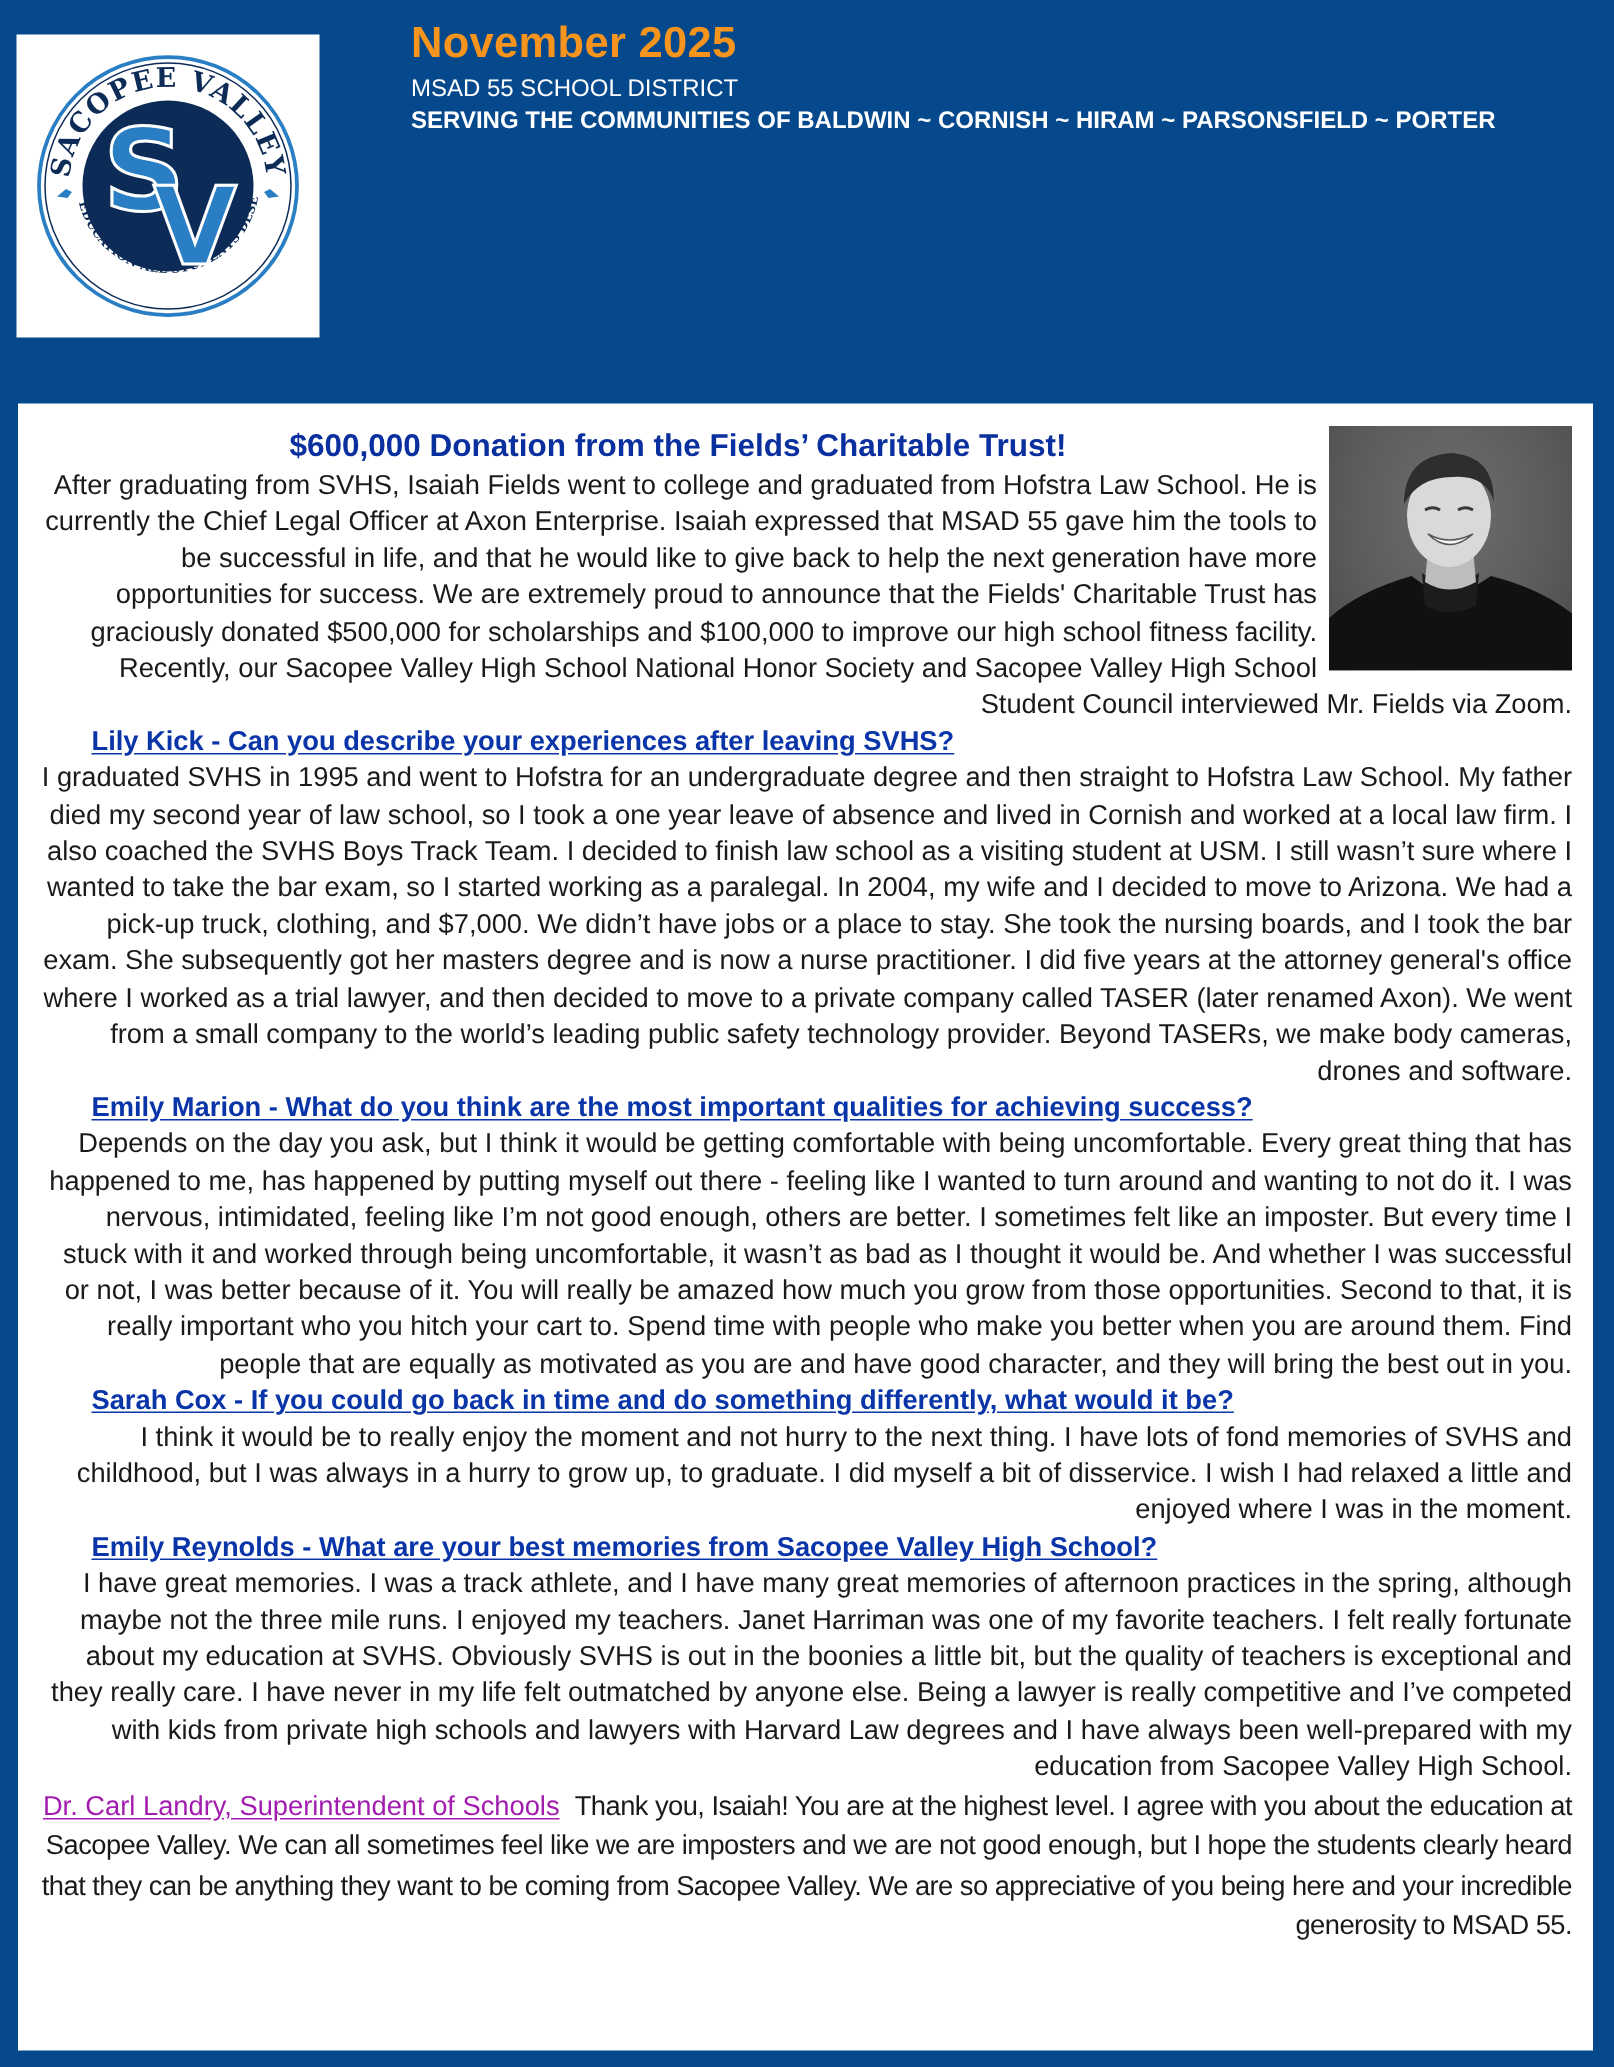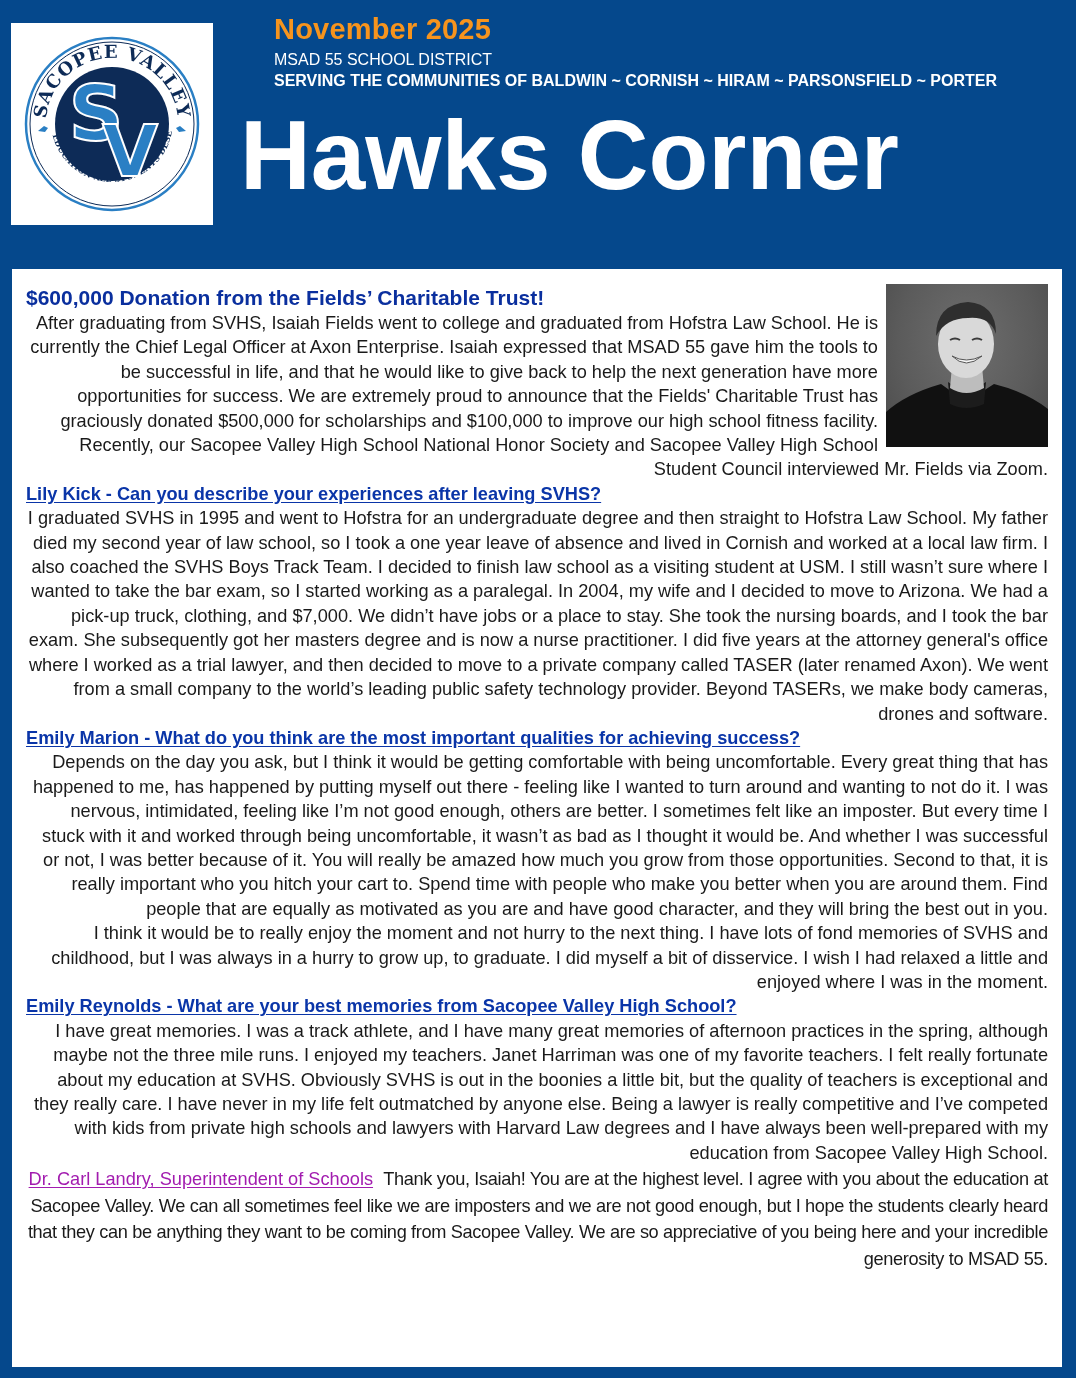--- a/index.html
+++ b/index.html
@@ -90,36 +90,37 @@
       height: 163px;
       margin-left: 8px;
       margin-right: 0px;
       margin-top: -1px;
       background: radial-gradient(ellipse at 50% 35%, #6e6e6e 0%, #5b5b5b 60%, #4a4a4a 100%);
       position: relative;
       overflow: hidden;
     }
     .photo svg { display: block; }
     .article-title {
-      text-align: left;
+      text-align: center;
       font-size: 21px;
       font-weight: bold;
       color: #0a2f9e;
       line-height: 26px;
       padding-right: 22px;
       margin-bottom: 0px;
     }
     .para { margin: 0; text-align: right; }
     .question {
       font-weight: bold;
       color: #0a35a8;
       text-decoration: underline;
       text-underline-offset: 2px;
       display: block;
       cursor: pointer;
+      margin-left: 35px;
     }
     .closing {
       margin-top: 1px;
       line-height: 26.5px;
       font-family: "Liberation Sans Narrow", "Liberation Sans", sans-serif;
       font-stretch: condensed;
     }
     .closing .speaker {
       color: #a21caf;
       font-weight: normal;
@@ -159,21 +160,20 @@
         <path d="M162 95 l-6 -5 l-4 2 l3 4 z"></path>
       </g>
     </svg>
   </div>
 
   <div class="header-text">
     <div class="issue-date">November 2025</div>
     <div class="district">MSAD 55 SCHOOL DISTRICT</div>
     <div class="communities">SERVING THE COMMUNITIES OF BALDWIN ~ CORNISH ~ HIRAM ~ PARSONSFIELD ~ PORTER</div>
   </div>
-  <div class="masthead">Hawks Corner</div>
 
   <div class="panel">
     <div class="content">
 
       <div class="photo">
         <svg width="162" height="163" viewBox="0 0 162 163">
 
           <path d="M0 163 L0 128 Q20 110 55 100 L80 118 L108 100 Q140 108 162 125 L162 163 Z" fill="#111111"></path>
           <path d="M62 98 Q80 112 100 98 L98 120 Q80 128 64 120 Z" fill="#1c1c1c"></path>
 
@@ -192,20 +192,21 @@
 
       <div class="article-title">$600,000 Donation from the Fields’ Charitable Trust!</div>
       <p class="para">After graduating from SVHS, Isaiah Fields went to college and graduated from Hofstra Law School. He is currently the Chief Legal Officer at Axon Enterprise. Isaiah expressed that MSAD 55 gave him the tools to be successful in life, and that he would like to give back to help the next generation have more opportunities for success. We are extremely proud to announce that the Fields' Charitable Trust has graciously donated $500,000 for scholarships and $100,000 to improve our high school fitness facility. Recently, our Sacopee Valley High School National Honor Society and Sacopee Valley High School Student Council interviewed Mr. Fields via Zoom.</p>
 
       <a class="question">Lily Kick - Can you describe your experiences after leaving SVHS?</a>
       <p class="para">I graduated SVHS in 1995 and went to Hofstra for an undergraduate degree and then straight to Hofstra Law School. My father died my second year of law school, so I took a one year leave of absence and lived in Cornish and worked at a local law firm. I also coached the SVHS Boys Track Team. I decided to finish law school as a visiting student at USM. I still wasn’t sure where I wanted to take the bar exam, so I started working as a paralegal. In 2004, my wife and I decided to move to Arizona. We had a pick-up truck, clothing, and $7,000. We didn’t have jobs or a place to stay. She took the nursing boards, and I took the bar exam. She subsequently got her masters degree and is now a nurse practitioner. I did five years at the attorney general's office where I worked as a trial lawyer, and then decided to move to a private company called TASER (later renamed Axon). We went from a small company to the world’s leading public safety technology provider. Beyond TASERs, we make body cameras, drones and software.</p>
 
       <a class="question">Emily Marion - What do you think are the most important qualities for achieving success?</a>
       <p class="para">Depends on the day you ask, but I think it would be getting comfortable with being uncomfortable. Every great thing that has happened to me, has happened by putting myself out there - feeling like I wanted to turn around and wanting to not do it. I was nervous, intimidated, feeling like I’m not good enough, others are better. I sometimes felt like an imposter. But every time I stuck with it and worked through being uncomfortable, it wasn’t as bad as I thought it would be. And whether I was successful or not, I was better because of it. You will really be amazed how much you grow from those opportunities. Second to that, it is really important who you hitch your cart to. Spend time with people who make you better when you are around them. Find people that are equally as motivated as you are and have good character, and they will bring the best out in you.</p>
 
+      <a class="question">Sarah Cox - If you could go back in time and do something differently, what would it be?</a>
       <p class="para">I think it would be to really enjoy the moment and not hurry to the next thing. I have lots of fond memories of SVHS and childhood, but I was always in a hurry to grow up, to graduate. I did myself a bit of disservice. I wish I had relaxed a little and enjoyed where I was in the moment.</p>
 
       <a class="question">Emily Reynolds - What are your best memories from Sacopee Valley High School?</a>
       <p class="para">I have great memories. I was a track athlete, and I have many great memories of afternoon practices in the spring, although maybe not the three mile runs. I enjoyed my teachers. Janet Harriman was one of my favorite teachers. I felt really fortunate about my education at SVHS. Obviously SVHS is out in the boonies a little bit, but the quality of teachers is exceptional and they really care. I have never in my life felt outmatched by anyone else. Being a lawyer is really competitive and I’ve competed with kids from private high schools and lawyers with Harvard Law degrees and I have always been well-prepared with my education from Sacopee Valley High School.</p>
 
       <p class="para closing">
         <a class="speaker">Dr. Carl Landry, Superintendent of Schools</a>&nbsp;
         <span class="closing-text">Thank you, Isaiah! You are at the highest level. I agree with you about the education at Sacopee Valley. We can all sometimes feel like we are imposters and we are not good enough, but I hope the students clearly heard that they can be anything they want to be coming from Sacopee Valley. We are so appreciative of you being here and your incredible generosity to MSAD 55.</span>
       </p>
 

